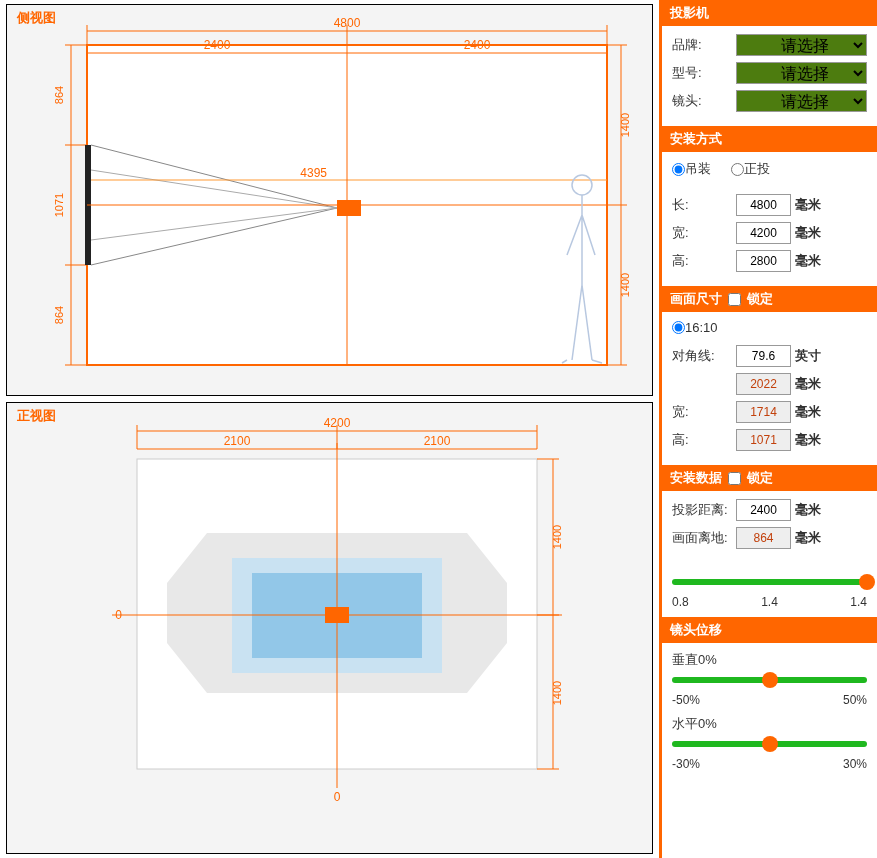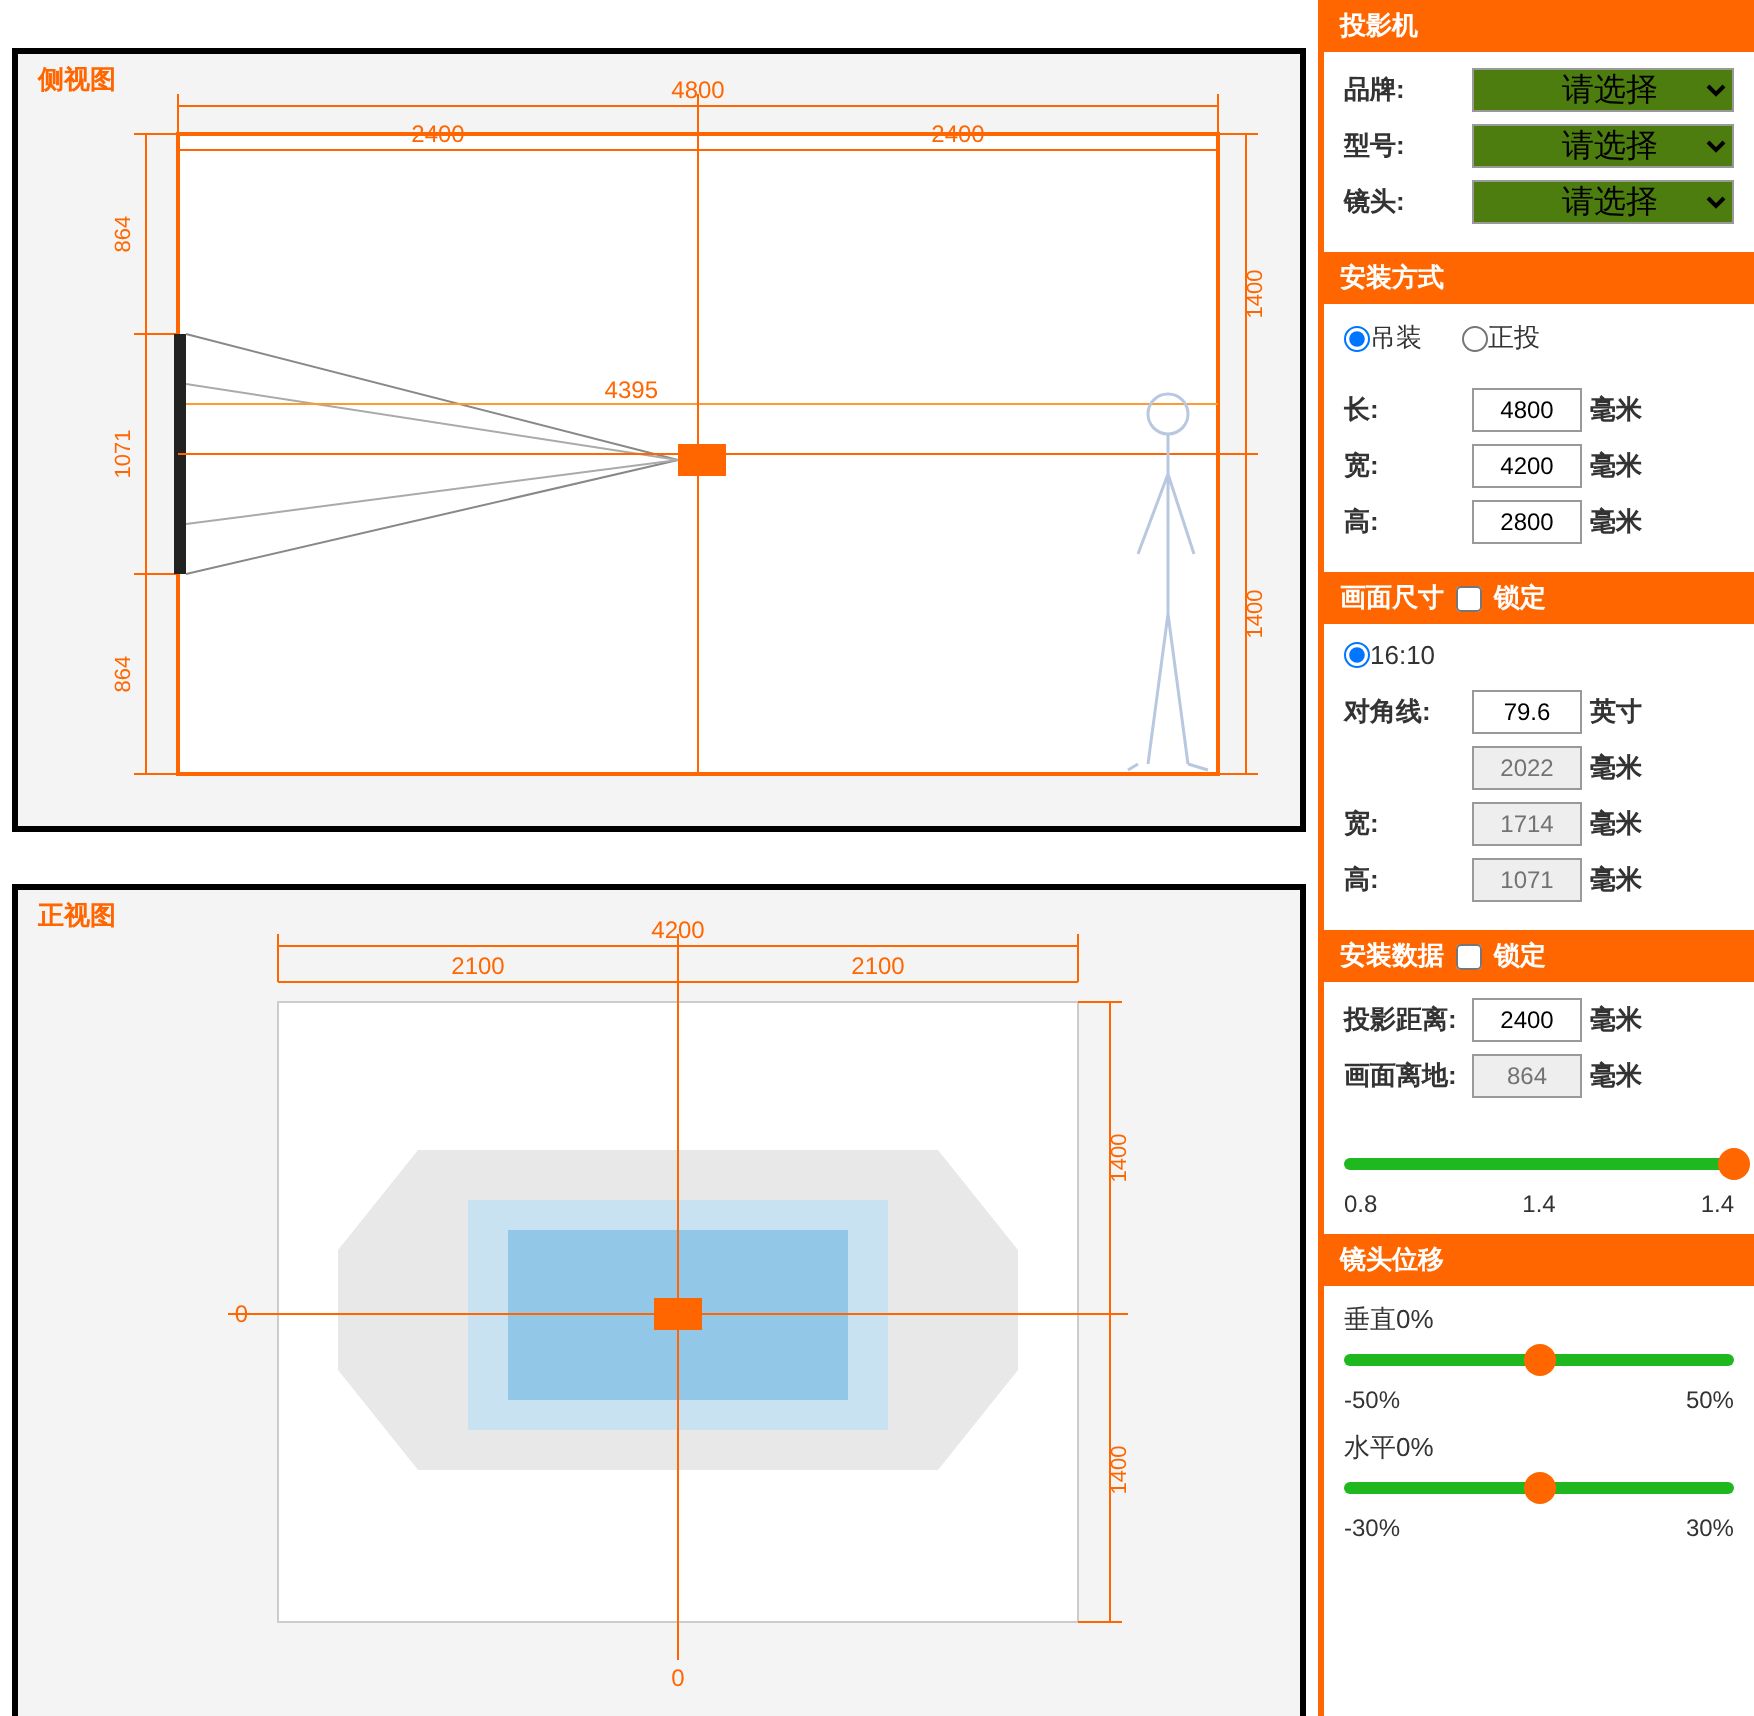--- a/index.html
+++ b/index.html
@@ -1,32 +1,32 @@
 <!DOCTYPE html>
 <html><head>
 <meta charset="utf-8">
 <style>
 * { box-sizing: border-box; margin: 0; padding: 0; }
 body { font-family: -apple-system, "Segoe UI", Arial, sans-serif; font-size: 13px; color: #333; background: #fff; }
 .app { display: flex; width: 877px; height: 858px; }
 .viz { flex: 1; display: flex; flex-direction: column; padding: 4px 6px; gap: 6px; }
-.panel { background: #f4f4f4; border: 3px solid #000000; position: relative; margin-top: 20px; }
+.panel { background: #f4f4f4; border: 1px solid #000000; position: relative; }
 .panel-title { position: absolute; top: 4px; left: 10px; color: #ff6600; font-size: 13px; font-weight: bold; }
 .side-panel { height: 392px; }
 .front-panel { flex: 1; }
 svg { display: block; }
 
 .sidebar { width: 218px; border-left: 3px solid #ff6600; padding: 0; }
 .section-header { background: #ff6600; color: #fff; font-weight: bold; padding: 4px 8px; font-size: 13px; display: flex; align-items: center; gap: 6px; }
 .section-body { padding: 8px 10px; font-size: 13px; }
 .row { display: flex; align-items: center; margin-bottom: 6px; gap: 4px; }
-.row label.lbl { width: 60px; font-weight: bold; }
+.row label.lbl { width: 60px; }
 .row select { flex: 1; height: 22px; font-size: 16px; border: 1px solid #999; background: #4d7c0f; padding-left: 40px; }
 .row input[type=text] { width: 55px; height: 22px; text-align: center; border: 1px solid #999; font-size: 12px; padding: 0 2px; }
-.row input[type=text].ro { background: #eee; color: #737373; }
+.row input[type=text].ro { background: #eee; color: #c2410c; }
 .row .unit { width: 32px; font-weight: bold; }
 .radio-row { display: flex; gap: 20px; align-items: center; }
 .radio-row label { display: flex; align-items: center; gap: 0; }
 
 .slider-wrap { position: relative; padding: 8px 0 4px; }
 .slider-track { height: 6px; background: #1fb81f; border-radius: 3px; position: relative; }
 .slider-thumb { position: absolute; top: 50%; transform: translate(-50%, -50%); width: 16px; height: 16px; border-radius: 50%; background: #ff6600; }
 .slider-labels { display: flex; justify-content: space-between; font-size: 12px; margin-top: 6px; align-items: flex-end; }
 .slider-labels span:nth-child(2) { text-align: center; }
 .lock-cb { accent-color: #fff; }

